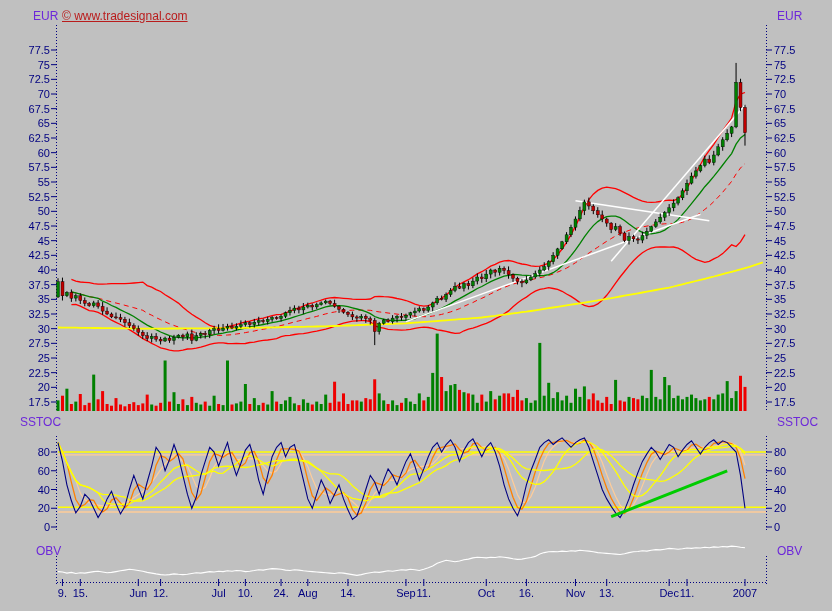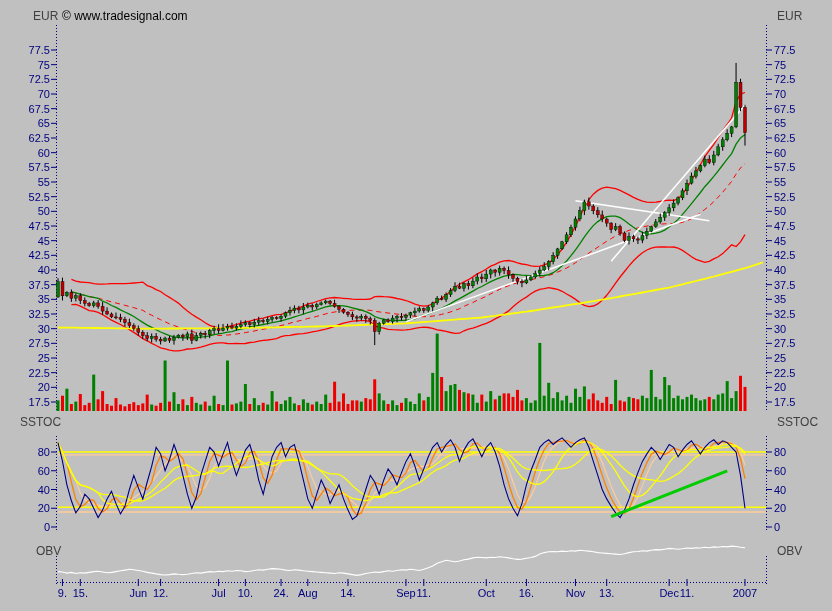--- a/index.html
+++ b/index.html
@@ -1,19 +1,19 @@
 <!DOCTYPE html>
 <html><head>
 <meta charset="utf-8">
 <style>
   html,body{margin:0;padding:0;background:#888;}
   .screen{position:relative;width:832px;height:611px;background:#c0c0c0;
     font-family:"Liberation Sans","DejaVu Sans",sans-serif;overflow:hidden;}
-  .lbl{position:absolute;font-size:12px;color:#404040;white-space:nowrap;line-height:12px;}
-  .lbl.black{color:#000000;}
+  .lbl{position:absolute;font-size:12px;color:#6d28d9;white-space:nowrap;line-height:12px;}
+  .lbl.black{color:#b91c1c;text-decoration:underline;}
   svg{position:absolute;left:0;top:0;}
   svg text{font-family:"Liberation Sans","DejaVu Sans",sans-serif;font-size:11px;}
 </style>
 </head>
 <body>
 
 <div class="screen">
   <span class="lbl" style="left:33px;top:10px;">EUR</span>
   <span class="lbl black" style="left:62px;top:10px;">© www.tradesignal.com</span>
   <span class="lbl" style="left:777px;top:10px;">EUR</span>

